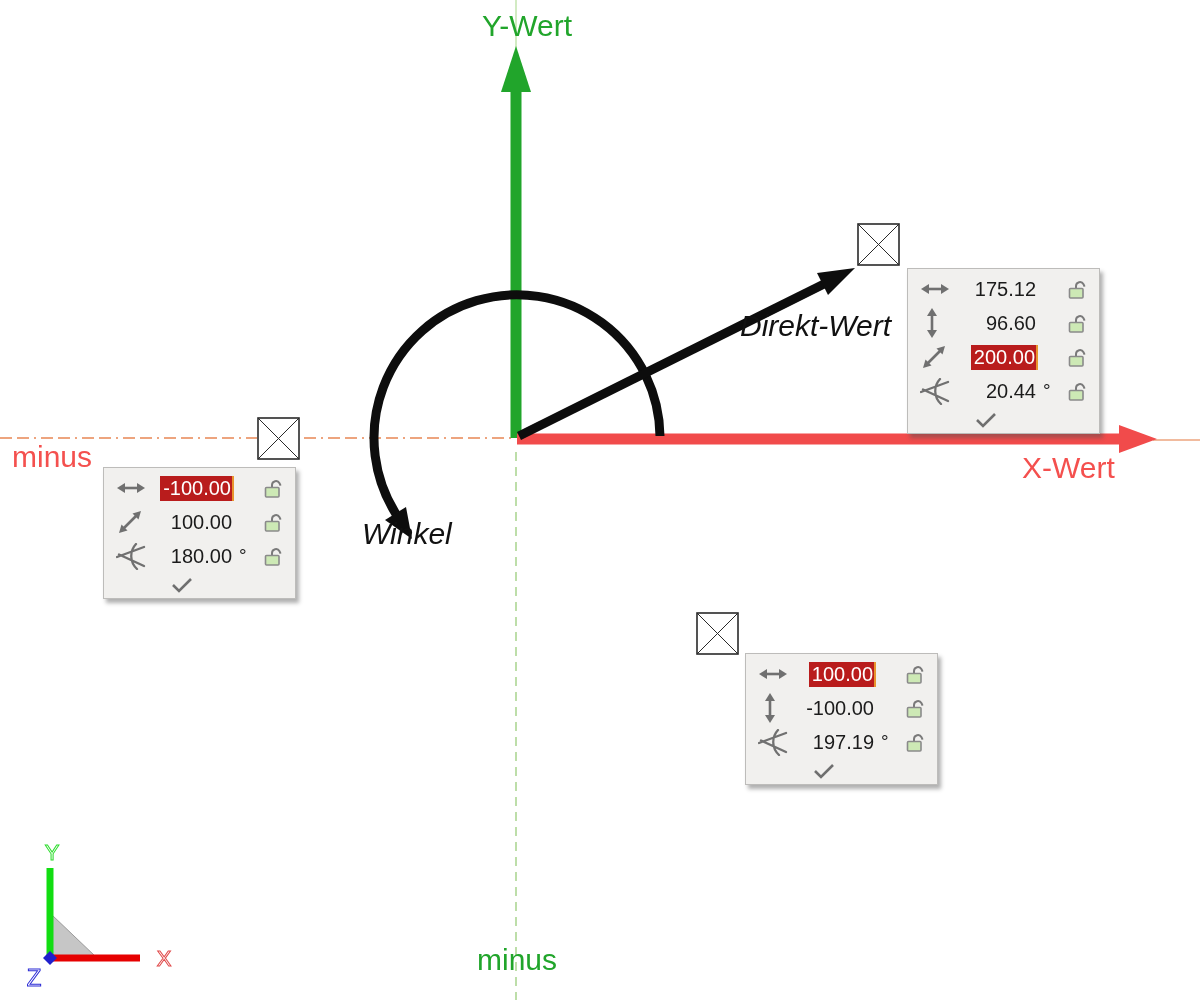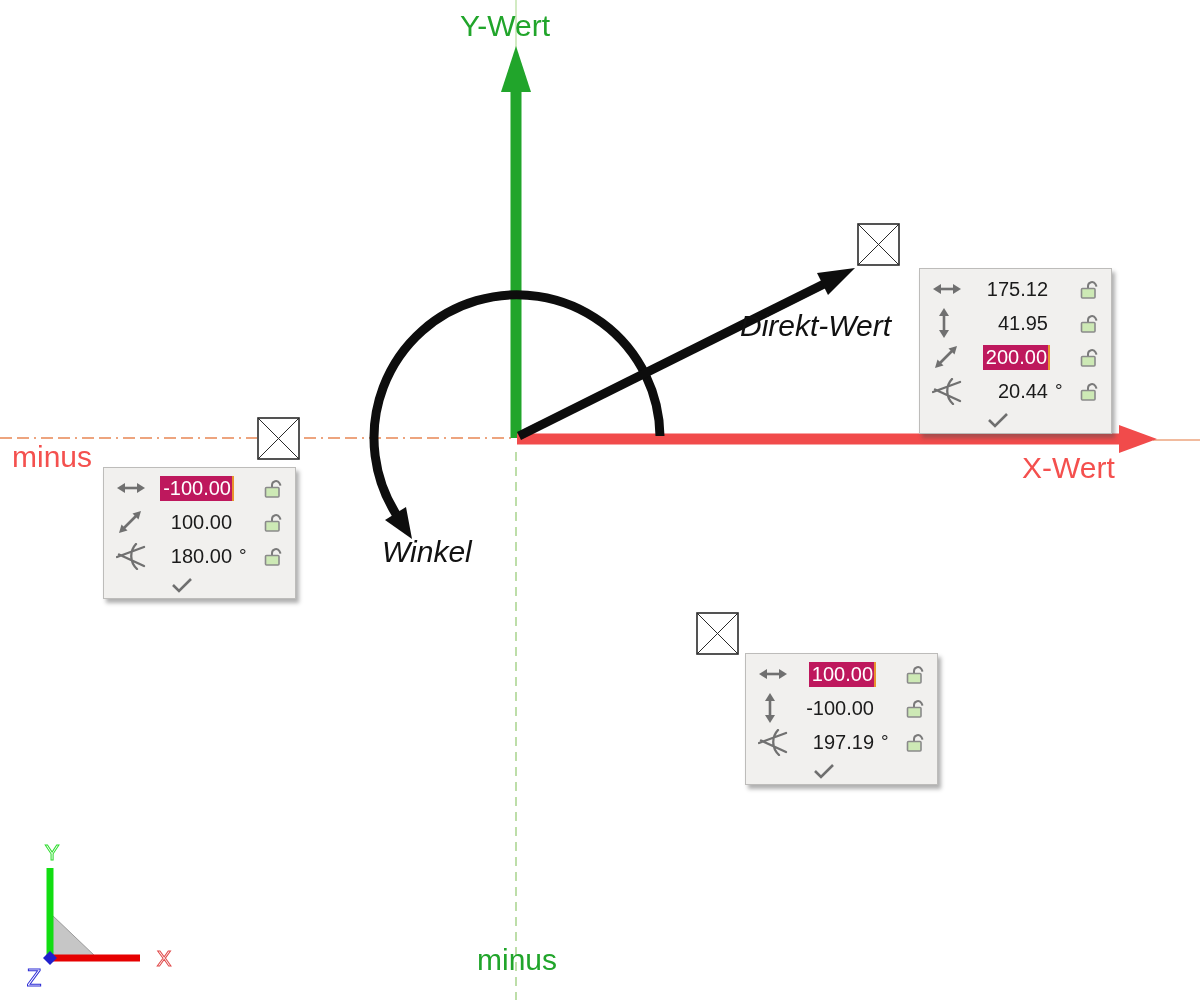--- a/index.html
+++ b/index.html
@@ -20,21 +20,21 @@
     position:absolute; width:193px;
     background:#f1f0ee; border:1px solid #bdbcba;
     box-shadow:3px 4px 4px rgba(80,80,80,0.45);
     padding:3px 0 2px 0; box-sizing:border-box;
   }
   .prow { display:flex; align-items:center; height:34px; padding:0 10px 0 12px; }
   .ricon { flex:0 0 32px; display:flex; align-items:center; }
   .vwrap { flex:1; text-align:right; font-size:20px; color:#1b1b1b; white-space:nowrap; }
   .vtext { display:inline-block; padding:1px 2px; }
   .vtext.selected {
-    background:#be185d; color:#ffffff;
+    background:#b91c1c; color:#ffffff;
     padding:1px 1px 1px 3px; border-right:2px solid #e8952e;
   }
   .unit { flex:0 0 20px; font-size:19px; color:#1b1b1b; padding-left:5px; }
   .lockc { flex:0 0 26px; display:flex; justify-content:flex-end; cursor:pointer; }
   .pcheck { height:23px; display:flex; align-items:center; justify-content:center; padding-right:36px; cursor:pointer; }
 
   
   .xbox { position:absolute; width:43px; height:43px; background:#ffffff; }
 </style>
 </head>
@@ -95,28 +95,28 @@
     </svg>
   </div>
   <div class="xbox" style="left:696px; top:612px;">
     <svg width="43" height="43" viewBox="0 0 43 43">
       <rect x="1" y="1" width="41" height="41" fill="#ffffff" stroke="#2a2a2a" stroke-width="1.6"></rect>
       <line x1="1" y1="1" x2="42" y2="42" stroke="#2a2a2a" stroke-width="1"></line>
       <line x1="42" y1="1" x2="1" y2="42" stroke="#2a2a2a" stroke-width="1"></line>
     </svg>
   </div>
 
-  <div class="lbl green" style="left:460px; top:10px; width:112px; text-align:left;">Y-Wert</div>
+  <div class="lbl green" style="left:460px; top:10px; width:112px; text-align:right;">Y-Wert</div>
   <div class="lbl red" style="left:998px; top:452px;margin-left:24px;">X-Wert</div>
   <div class="lbl red" style="left:12px; top:441px;">minus</div>
   <div class="lbl green" style="left:477px; top:944px;">minus</div>
-  <div class="lbl black" style="left:362px; top:536px;margin-left:20px;">Winkel</div>
+  <div class="lbl black" style="left:362px; top:518px;">Winkel</div>
   <div class="lbl black" style="left:740px; top:310px;">Direkt-Wert</div>
 
-  <div class="panel" style="left:907px; top:268px;margin-left:12px;">
+  <div class="panel" style="left:907px; top:268px;">
 
     <div class="prow">
       <span class="ricon">
         <svg width="30" height="24" viewBox="0 0 30 24">
             <line x1="6" y1="12" x2="24" y2="12" stroke="#707070" stroke-width="2.6"></line>
             <polygon points="1,12 9,7 9,17" fill="#707070"></polygon>
             <polygon points="29,12 21,7 21,17" fill="#707070"></polygon>
           </svg>
       </span>
       <span class="vwrap"><span class="vtext">175.12</span></span>
@@ -130,21 +130,21 @@
     </div>
 
     <div class="prow">
       <span class="ricon">
         <svg width="30" height="32" viewBox="0 0 30 32" style="margin-left:4px;">
             <line x1="8" y1="6" x2="8" y2="26" stroke="#707070" stroke-width="2.6"></line>
             <polygon points="8,1 3,9 13,9" fill="#707070"></polygon>
             <polygon points="8,31 3,23 13,23" fill="#707070"></polygon>
           </svg>
       </span>
-      <span class="vwrap"><span class="vtext">41.95</span></span>
+      <span class="vwrap"><span class="vtext">96.60</span></span>
       <span class="unit"></span>
       <span class="lockc">
         <svg width="23" height="22" viewBox="0 0 23 22">
             <path d="M10,10.5 V8 A4,4 0 0 1 17.5,6.2 L18.6,8.6" fill="none" stroke="#7a7a7a" stroke-width="2"></path>
             <rect x="3.5" y="10.5" width="13.5" height="9.5" rx="1" fill="#cde9b5" stroke="#8a8a8a" stroke-width="1.6"></rect>
           </svg>
       </span>
     </div>
 
     <div class="prow">

